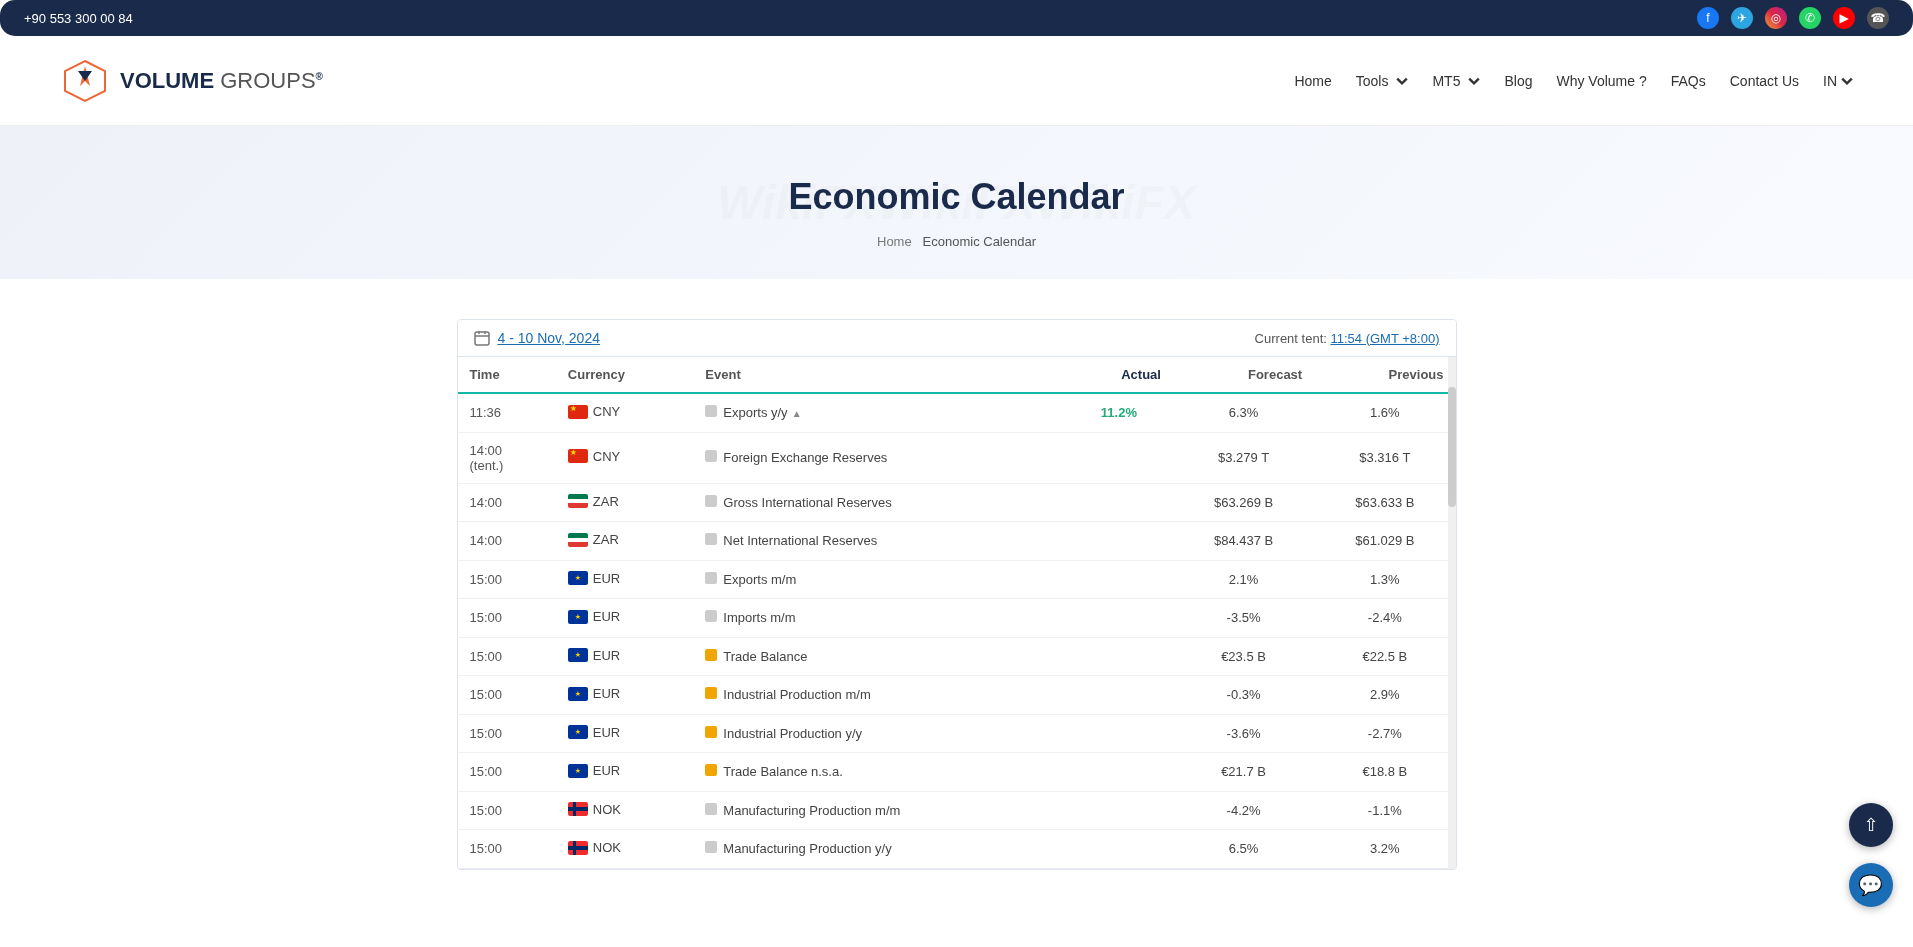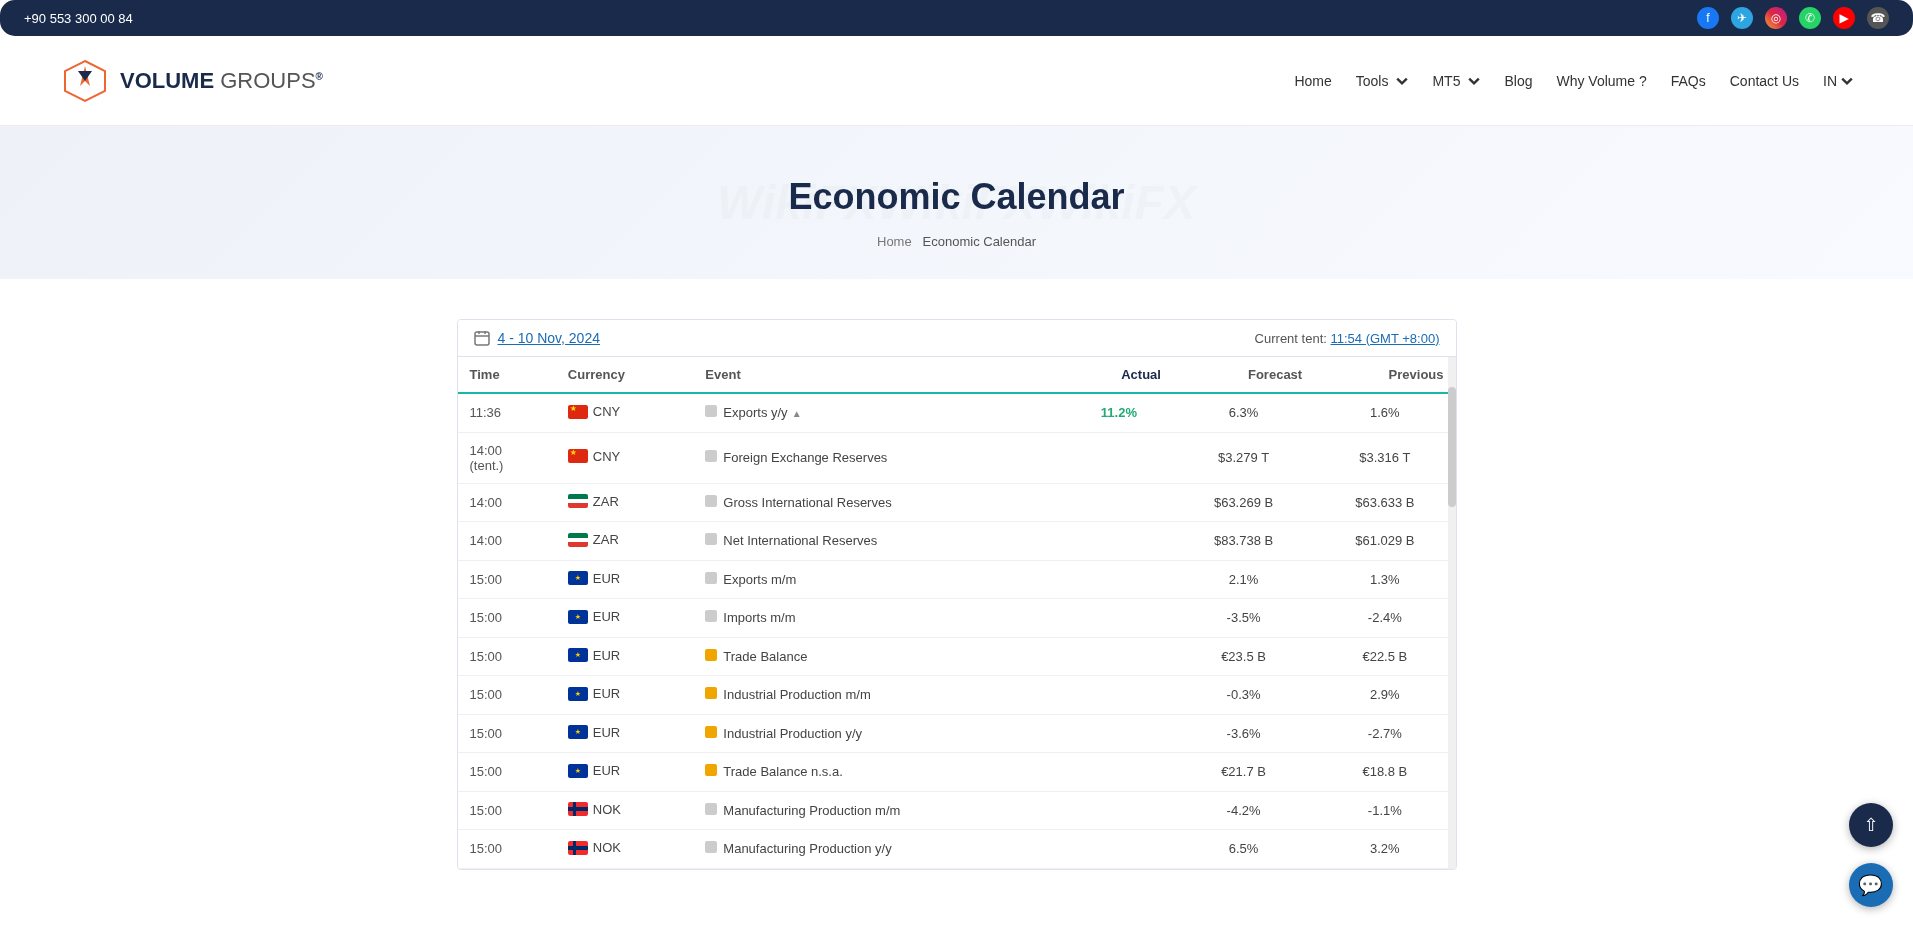--- a/index.html
+++ b/index.html
@@ -325,21 +325,21 @@
               <td class="right previous-val">$63.633 B</td>
             </tr>
             <tr>
               <td class="time" style="white-space: pre;">14:00</td>
               <td class="currency"><div class="currency-flag">
                   <span class="flag flag-zar"></span>
                   <span>ZAR</span>
                 </div></td>
               <td><span class="impact-dot impact-low" style="margin-right:6px;"></span>Net International Reserves</td>
               <td class="right"></td>
-              <td class="right forecast-val">$83.738 B</td>
+              <td class="right forecast-val">$84.437 B</td>
               <td class="right previous-val">$61.029 B</td>
             </tr>
             <tr>
               <td class="time" style="white-space: pre;">15:00</td>
               <td class="currency"><div class="currency-flag">
                   <span class="flag flag-eur"></span>
                   <span>EUR</span>
                 </div></td>
               <td><span class="impact-dot impact-low" style="margin-right:6px;"></span>Exports m/m</td>
               <td class="right"></td>

